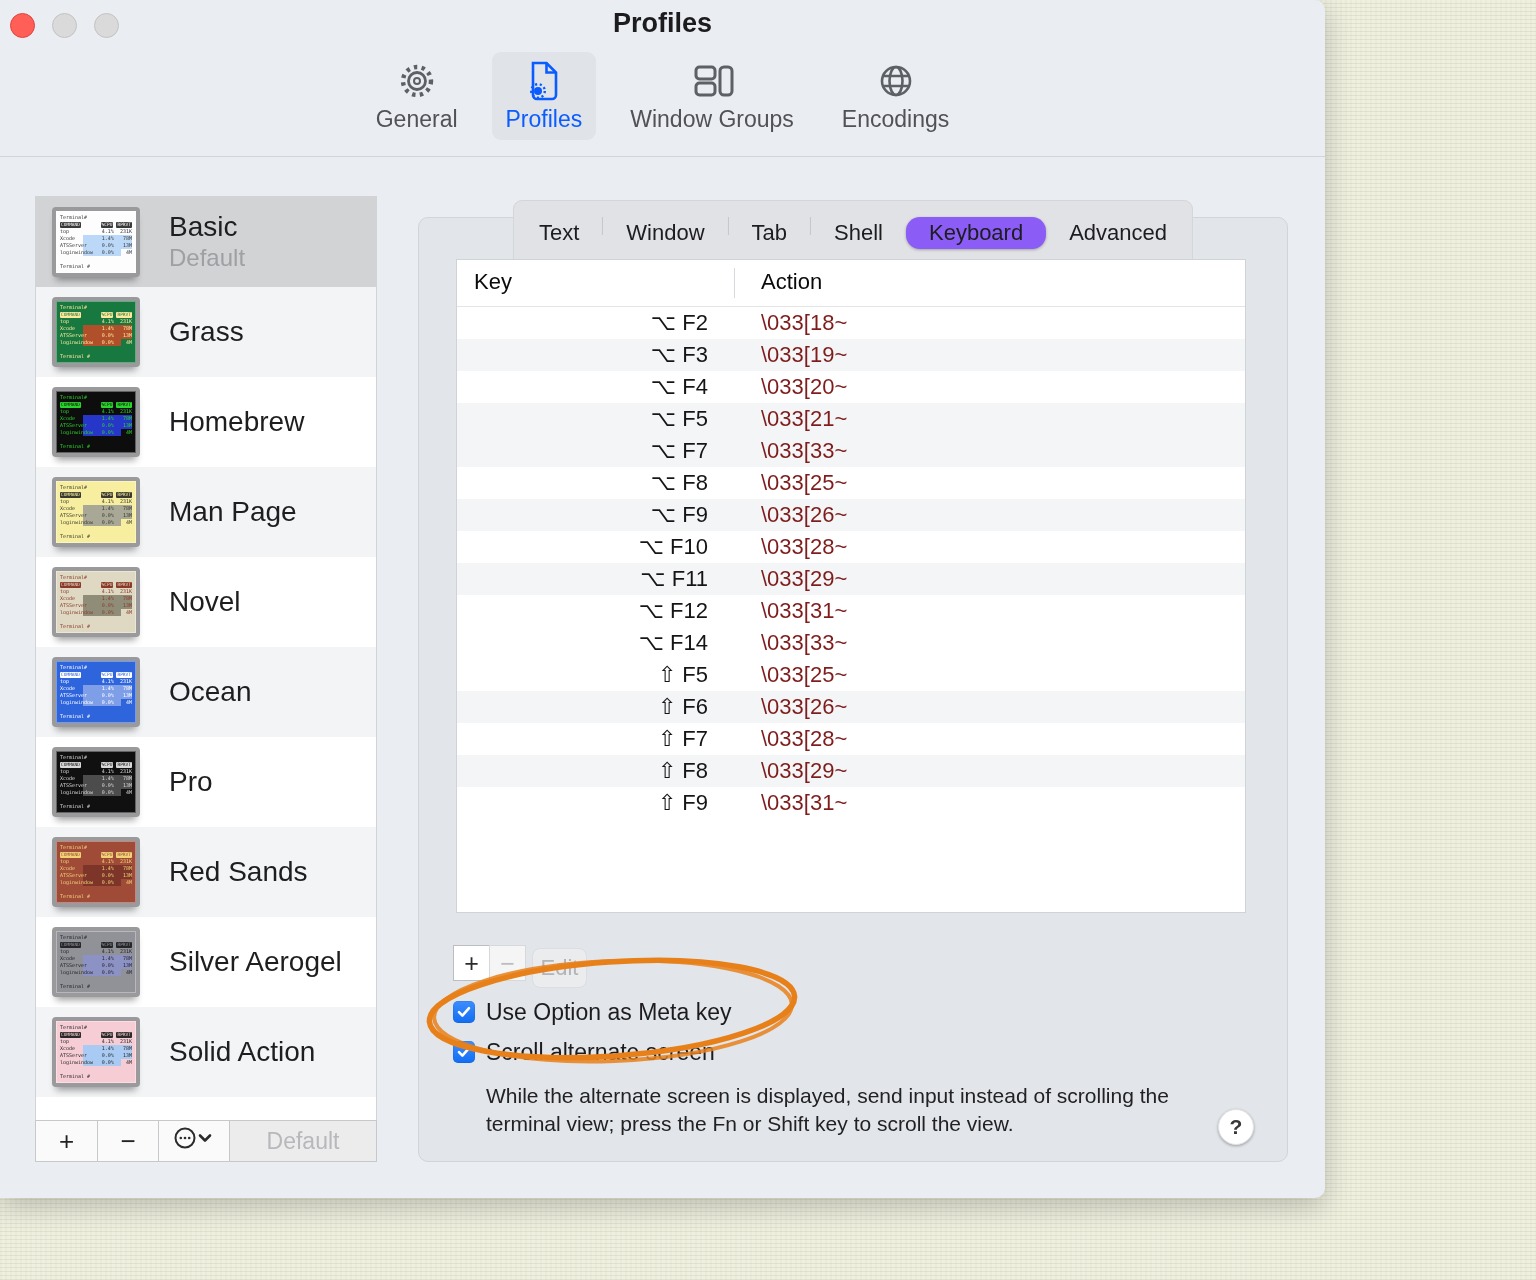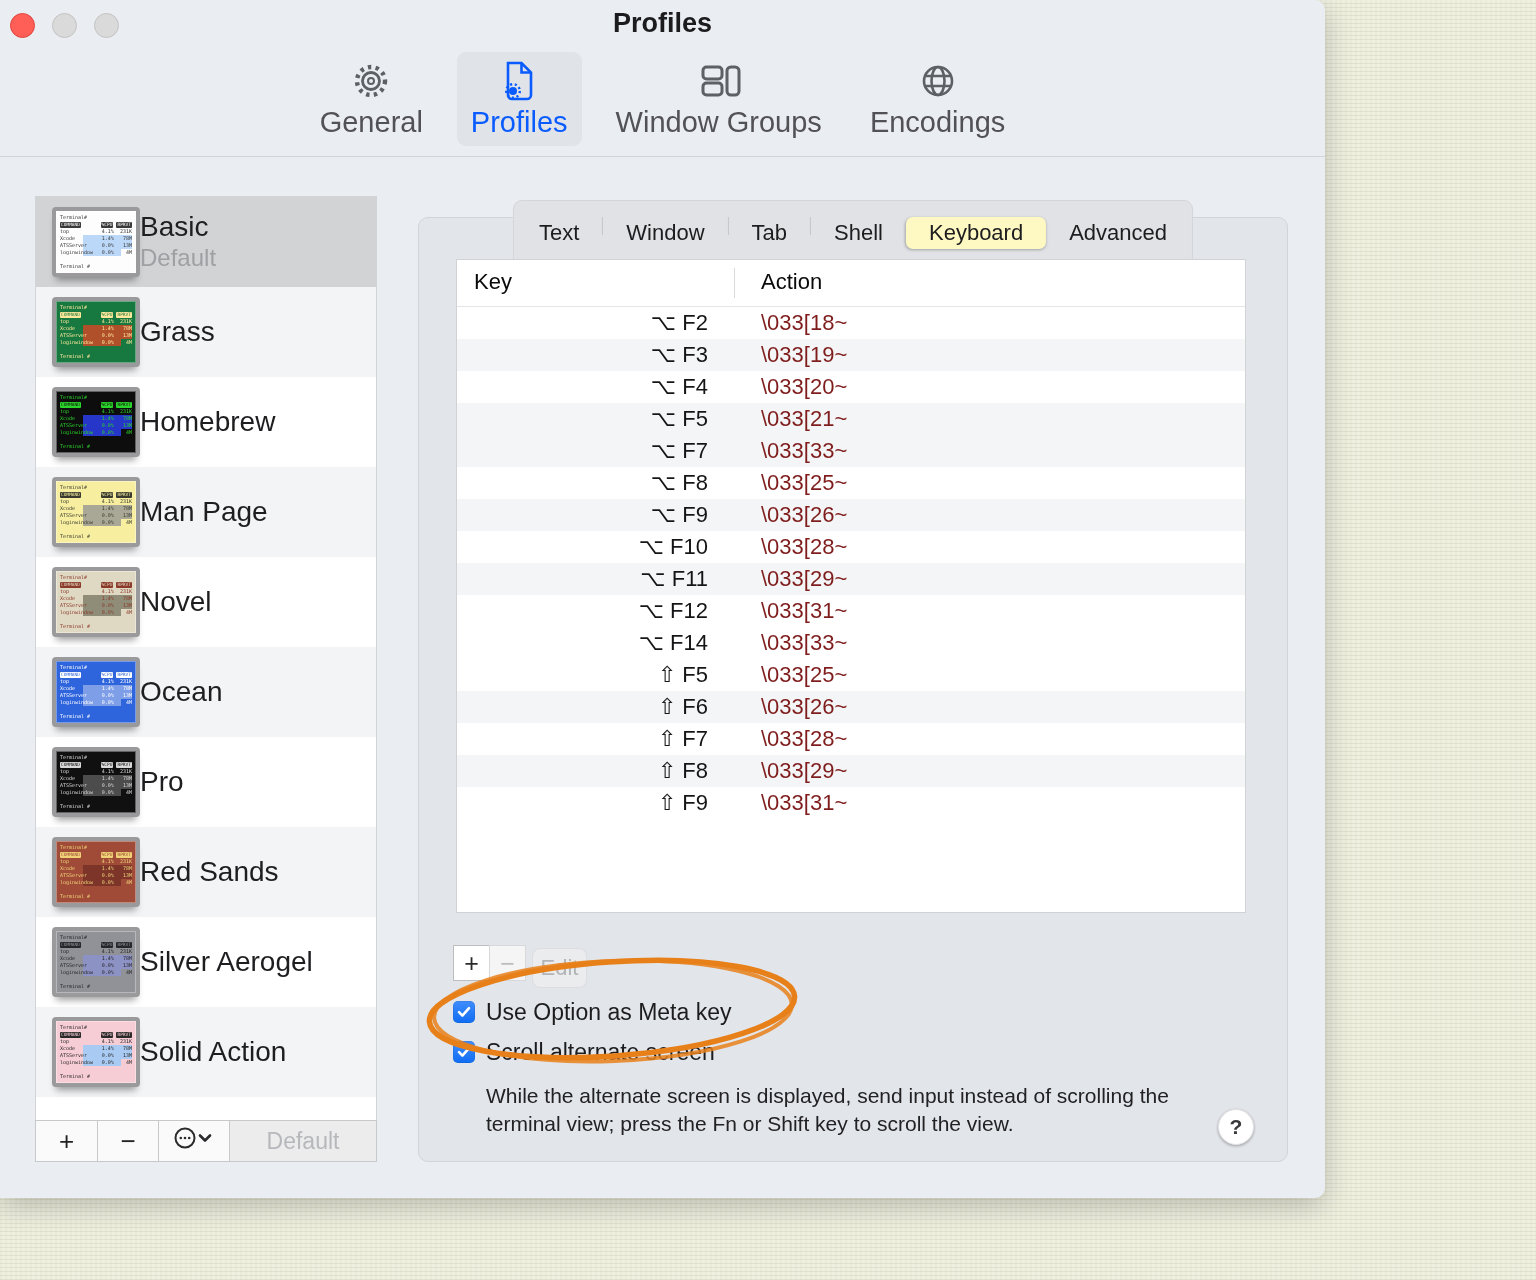--- a/index.html
+++ b/index.html
@@ -24,21 +24,21 @@
   .titlebar{position:absolute;left:0;top:0;width:100%;height:156px;border-bottom:1px solid #d2d4d8;}
   .traffic{position:absolute;left:10px;top:13px;display:flex;gap:17px;}
   .tl{width:23px;height:23px;border-radius:50%;}
   .tl.red{background:#ff5f57;border:1px solid #e0443e;}
   .tl.dim{background:#dadada;border:1px solid #c3c3c3;}
   .win-title{position:absolute;left:0;top:8px;width:1325px;text-align:center;font-size:27px;font-weight:700;color:#1c1c1e;}
   .toolbar{position:absolute;left:0;top:52px;width:1325px;display:flex;justify-content:center;align-items:flex-end;gap:20px;}
   .tb-item{display:flex;flex-direction:column;align-items:center;gap:4px;padding:8px 14px 7px;border-radius:9px;cursor:default;}
   .tb-item.selected{background:#e0e3e8;}
   .tb-item .tb-icon{height:42px;display:flex;align-items:center;justify-content:center;}
-  .tb-item .tb-label{font-size:29px;color:#515156;white-space:nowrap;}
+  .tb-item .tb-label{font-size:23px;color:#515156;white-space:nowrap;}
   .tb-item.selected .tb-label{color:#0b5cff;}
 
   
   .sidebar-list{
     position:absolute;left:35px;top:196px;width:342px;height:925px;
     background:#ffffff;border:1px solid #d2d3d5;box-sizing:border-box;overflow:hidden;
   }
   .p-row{position:relative;height:90px;display:flex;align-items:center;background:#ffffff;}
   .p-row.alt{background:#f3f4f5;}
   .p-row.selected{background:#d2d3d5;}
@@ -56,21 +56,21 @@
   .chip{display:inline-block;background:var(--ttx,#222);color:var(--tbg,#fff);font-size:4.5px;line-height:6px;padding:0 1px;border-radius:1px;}
   .chip.c-cmd{margin-right:auto;}
   .chip.c-cpu{margin-right:3px;}
   .t-proc{display:flex;position:relative;}
   .t-proc .pn{width:40px;position:relative;z-index:1;}
   .t-proc .pc{width:16px;text-align:right;position:relative;z-index:1;}
   .t-proc .pm{width:19px;text-align:right;position:relative;z-index:1;}
   .t-proc.hl::before{content:"";position:absolute;left:32%;right:0;top:0;bottom:0;background:var(--thl,#cde);}
   .t-proc.hl-short::before{right:15%;}
   .t-gap{height:7px;}
-  .p-labels{min-width:0;}
+  .p-labels{margin-left:29px;min-width:0;}
   .p-name{font-size:28px;color:#1e1e20;line-height:32px;}
   .p-sub{font-size:24px;color:#9fa0a4;line-height:30px;}
 
   .sidebar-bar{
     position:absolute;left:35px;top:1120px;width:342px;height:42px;box-sizing:border-box;
     display:flex;border:1px solid #c7c8ca;background:#fafafa;
   }
   .sb-btn{box-sizing:border-box;height:100%;display:flex;align-items:center;justify-content:center;
     border-right:1px solid #c7c8ca;background:#fafafa;color:#222;font-size:26px;}
   .sb-btn.add{width:62px;}
@@ -82,21 +82,21 @@
   .panel{
     position:absolute;left:418px;top:217px;width:870px;height:945px;
     background:#e2e5e9;border:1px solid #d2d4d8;border-radius:10px;box-sizing:border-box;
   }
   .tabs{
     position:absolute;left:50%;top:-18px;transform:translateX(-50%);
     display:flex;height:36px;background:#e1e2e5;
     border:1px solid #d4d5d8;border-radius:9px;padding:16px 2px;white-space:nowrap;
   }
   .tab{font-size:22px;color:#1d1d1f;padding:0 23px;height:32px;line-height:32px;border-radius:7px;}
-  .tab.selected{background:#fef9c3;box-shadow:0 1px 3px rgba(0,0,0,0.28);}
+  .tab.selected{background:#8b5cf6;box-shadow:0 1px 3px rgba(0,0,0,0.28);border-radius:14px;}
   .tab-sep{width:1px;height:18px;background:#c6c7ca;}
 
   
   .kbd-table{
     position:absolute;left:37px;top:41px;width:790px;height:654px;box-sizing:border-box;
     background:#ffffff;border:1px solid #d0d2d5;overflow:hidden;
   }
   .k-header{position:relative;height:46px;border-bottom:1px solid #e4e4e6;background:#ffffff;}
   .k-header .th{position:absolute;top:9px;font-size:22px;color:#0a0a0a;}
   .th-key{left:17px;}

